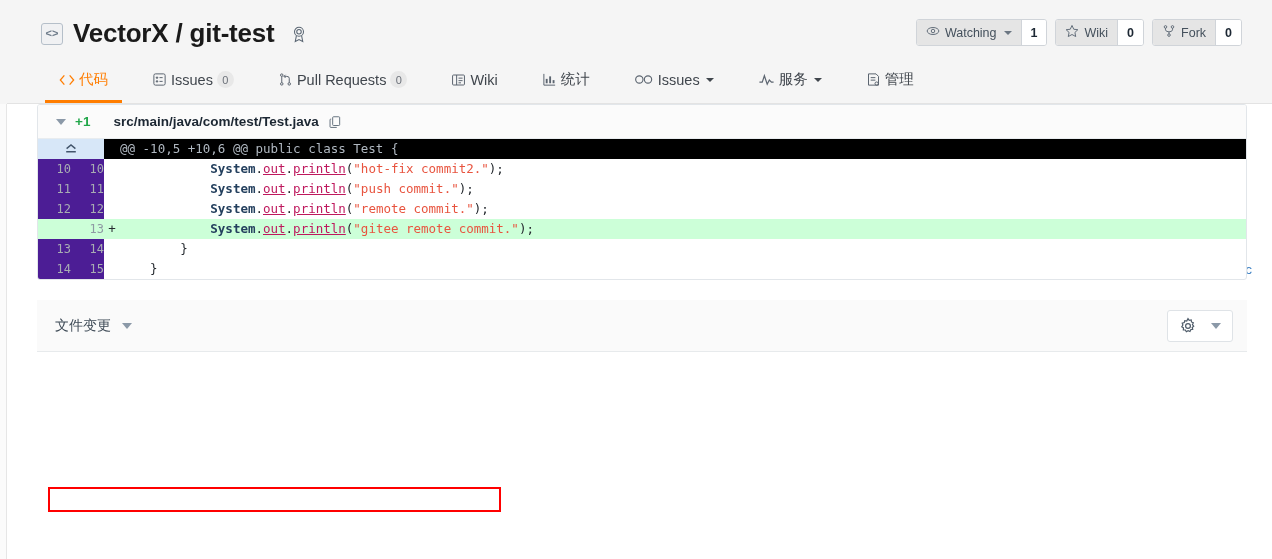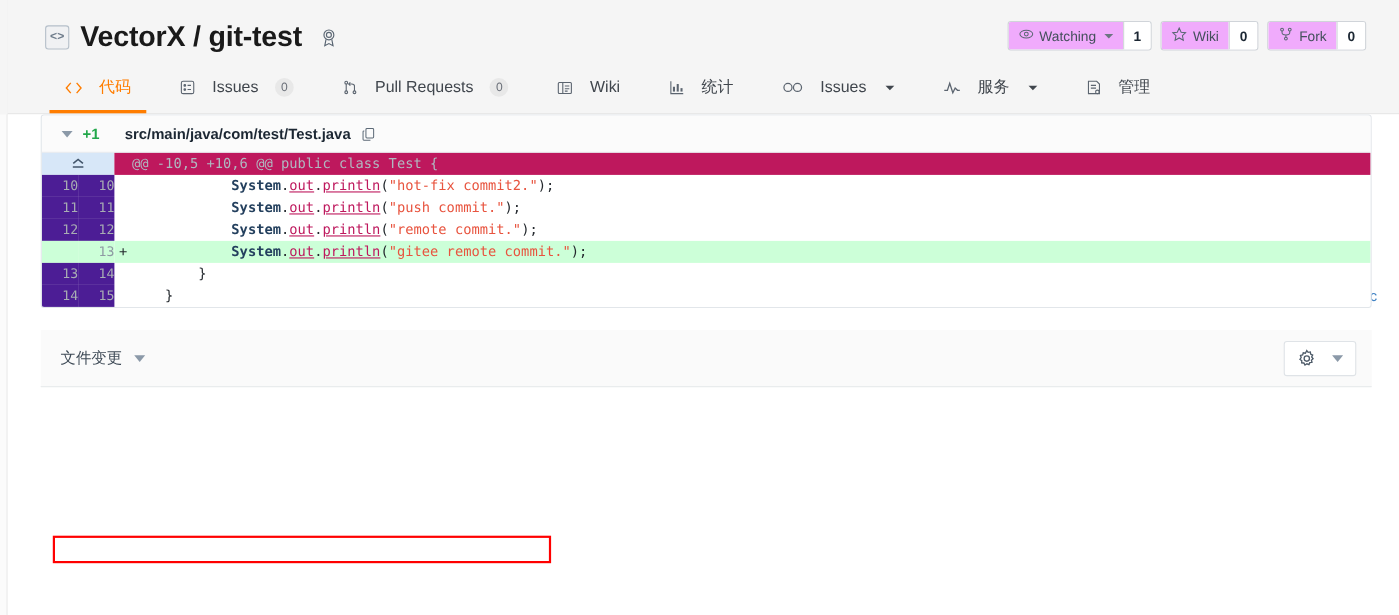--- a/index.html
+++ b/index.html
@@ -48,40 +48,40 @@
 
   
   .hdr-actions { position:absolute; right:30px; top:19px; display:flex; gap:8px; }
   .btn-group {
     display:flex; align-items:stretch; height:27px;
     border:1px solid #d0d4d9; border-radius:3px; background:#fff;
     font-size:12.5px; color:#44505c; overflow:hidden;
   }
   .btn-group .bg-main {
     display:flex; align-items:center; gap:5px; padding:0 9px;
-    background:#f0abfc; white-space:nowrap;justify-content:space-between;
+    background:#e5e5e5; white-space:nowrap;justify-content:space-between;
   }
   .btn-group .bg-count {
     display:flex; align-items:center; padding:0 9px;
     border-left:1px solid #d0d4d9; background:#fff;
     font-weight:bold; color:#1c2733;
   }
   .caret-sm {
     display:inline-block; width:0;height:0;
     border-left:4px solid transparent; border-right:4px solid transparent;
     border-top:4.5px solid #6b7682; margin-left:2px;
   }
 
   
   .tabs {
     position:absolute; left:7px; top:56px; width:1265px; height:48px;
     display:flex; align-items:flex-start; padding-left:30px;
   }
   .tab {
-    position:relative; display:flex; align-items:center; gap:15px;
+    position:relative; display:flex; align-items:center; gap:4px;
     height:47px; padding:0 22px; font-size:14.5px; color:#40464d;
     white-space:nowrap; cursor:pointer;
   }
   .tab .tab-ico { display:flex; align-items:center; color:#5c6570; font-size:13px; }
   .tab.active { color:#ff7d00; font-weight:500; }
   .tab.active .tab-ico { color:#ff7d00; }
   .tab.active::after {
     content:""; position:absolute; left:8px; right:8px; bottom:0;
     height:3px; background:#ff7d00;
   }
@@ -182,21 +182,21 @@
   .copy-ico { color:#5d6a77; display:flex; align-items:center; cursor:pointer; }
 
   table.code { border-collapse:collapse; width:100%; font-family:"DejaVu Sans Mono", monospace; font-size:12.5px; }
   table.code td { padding:0; height:20px; line-height:20px; vertical-align:middle; }
   td.ln {
     width:33px; min-width:33px; text-align:right; padding-right:10px;
     color:#a8adb3; background:#4c1d95; user-select:none; font-size:12px;
   }
   td.sign { width:16px; text-align:center; color:#24292e; }
   td.src { padding-left:6px; white-space:pre; color:#24292e; }
-  tr.hunk td { background:#be185d; color:#a9b4c0; }
+  tr.hunk td { background:#000000; color:#a9b4c0; }
   tr.hunk td.ln { background:#d7e7f8; }
   tr.hunk td.src { color:#b0b8c1; }
   tr.add td { background:#ccffd8; }
   tr.add td.ln { background:#ccffd8; color:#8e9aa3; }
   .expand-ico { display:flex; align-items:center; justify-content:center; color:#42556b; }
 
   
   .k-obj { color:#24405e; font-weight:bold; }
   .k-mem { color:#be185d;text-decoration:underline; }
   .k-str { color:#e8543f; }

